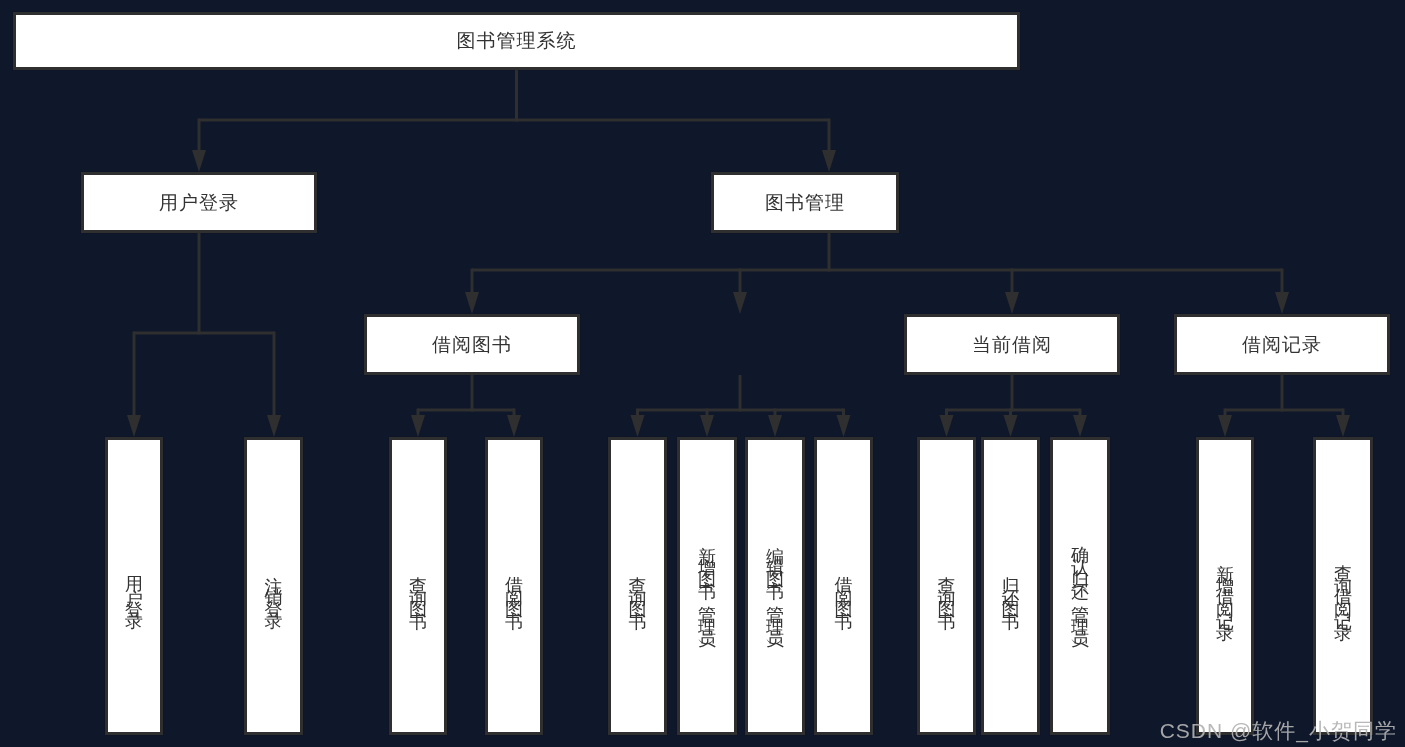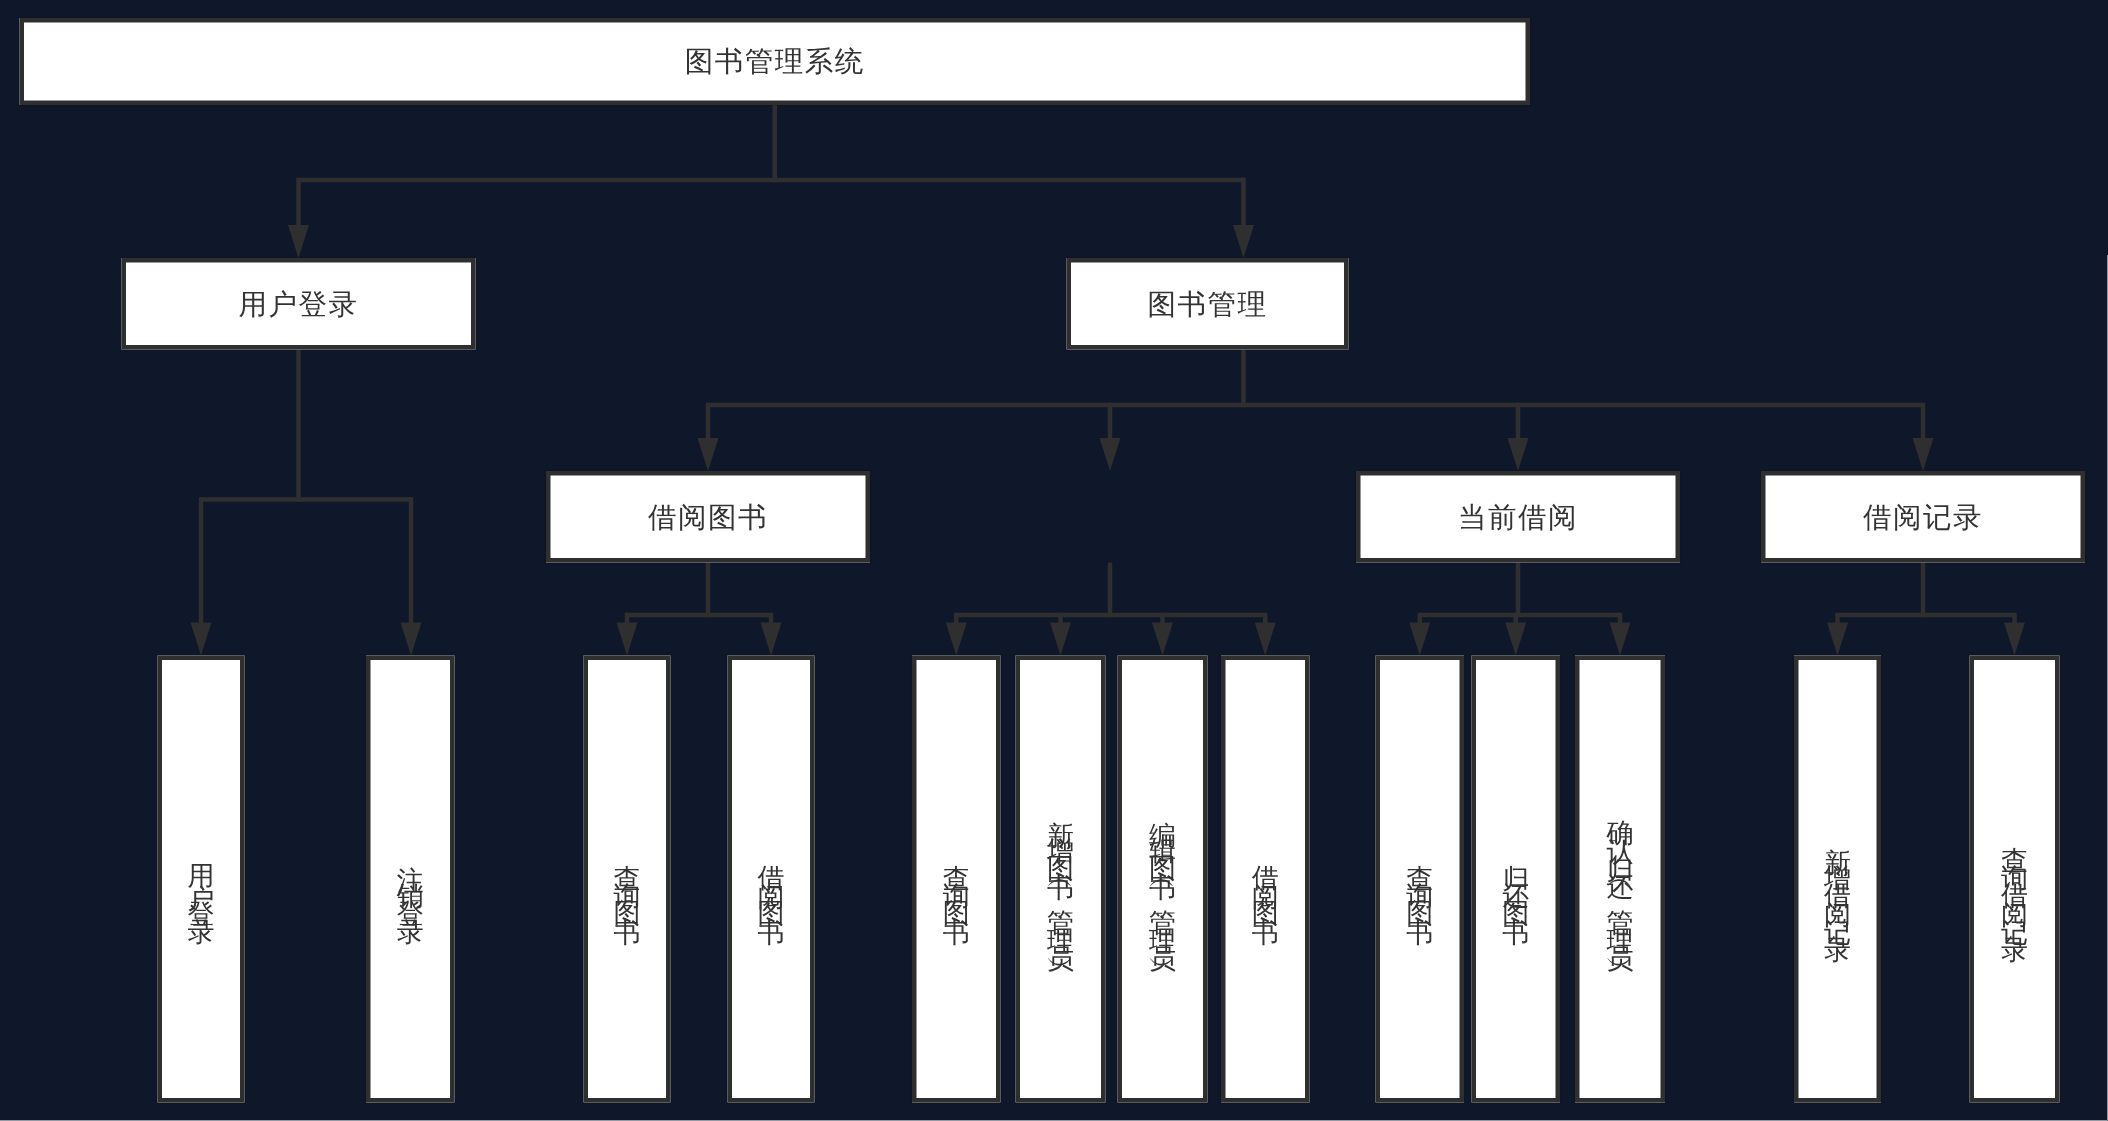--- a/index.html
+++ b/index.html
@@ -196,14 +196,15 @@
     <span class="vlabel">确认归还（管理员）</span>
   </div>
 
   <div class="node leaf" style="left:1196px;top:437px;width:58px;height:298px">
     <span class="vlabel">新增借阅记录</span>
   </div>
   <div class="node leaf" style="left:1313px;top:437px;width:60px;height:298px">
     <span class="vlabel">查询借阅记录</span>
   </div>
 
+  <div class="watermark">CSDN @软件_小贺同学</div>
 
 </div>
 
 </body></html>

